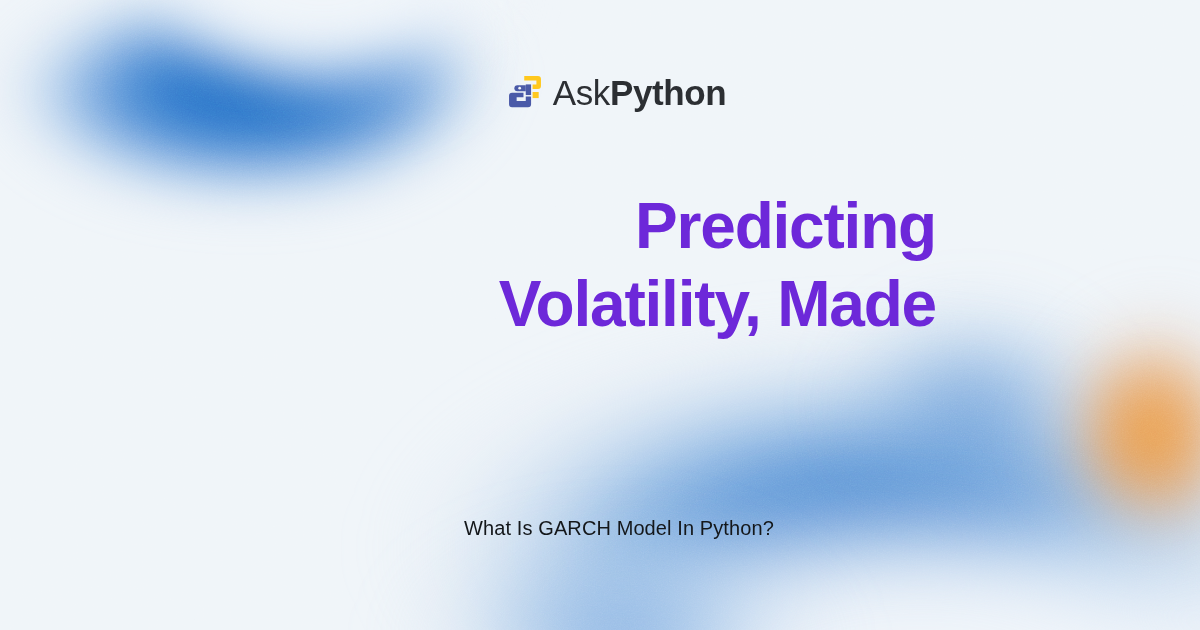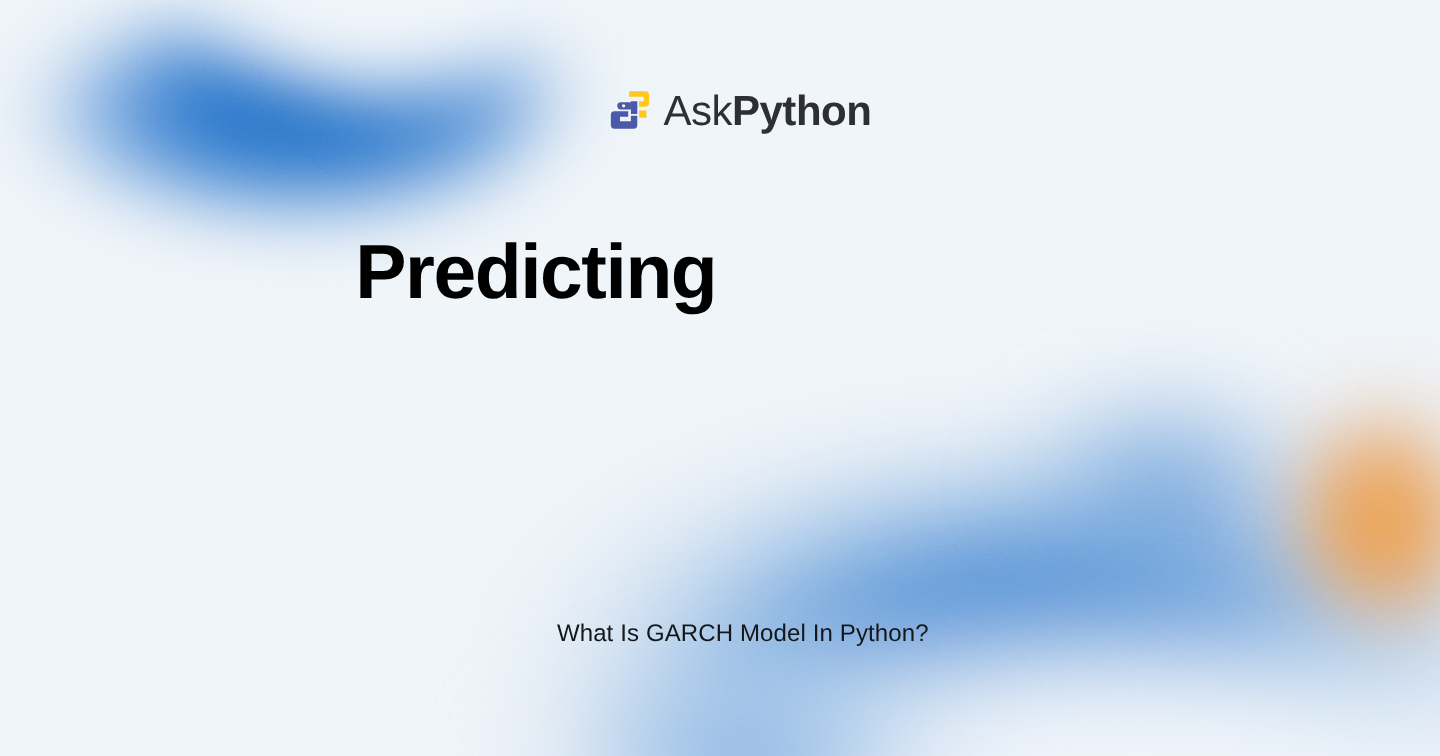--- a/index.html
+++ b/index.html
@@ -209,26 +209,26 @@
     color: #2c2f33;
     white-space: nowrap;
   }
 
   #brand-word-ask { font-weight: 400; }
   #brand-word-python { font-weight: 700; }
 
   #headline {
     margin-top: 72px;
     width: 640px;
-    text-align: left;
+    text-align: right;
     font-size: 64px;
     line-height: 78px;
     font-weight: 700;
     letter-spacing: -1.2px;
-    color: #000000;
+    color: #6d28d9;
   }
 
   #subheadline {
     position: absolute;
     top: 515px;
     left: 6px;
     right: 0;
     text-align: center;
     font-size: 20px;
     line-height: 26px;
@@ -281,19 +281,19 @@
 
         <circle cx="36" cy="40" r="3.6" fill="#f4f7fa"></circle>
       </svg>
       <div id="brand-wordmark">
         <span id="brand-word-ask">Ask</span><span id="brand-word-python">Python</span>
       </div>
     </div>
 
     <h1 id="headline">
       <span>Predicting</span><br>
-      <br>
+      <span>Volatility, Made</span><br>
     </h1>
 
     <div id="subheadline">What Is GARCH Model In Python?</div>
 
   </div>
 </div>
 
 </body></html>

